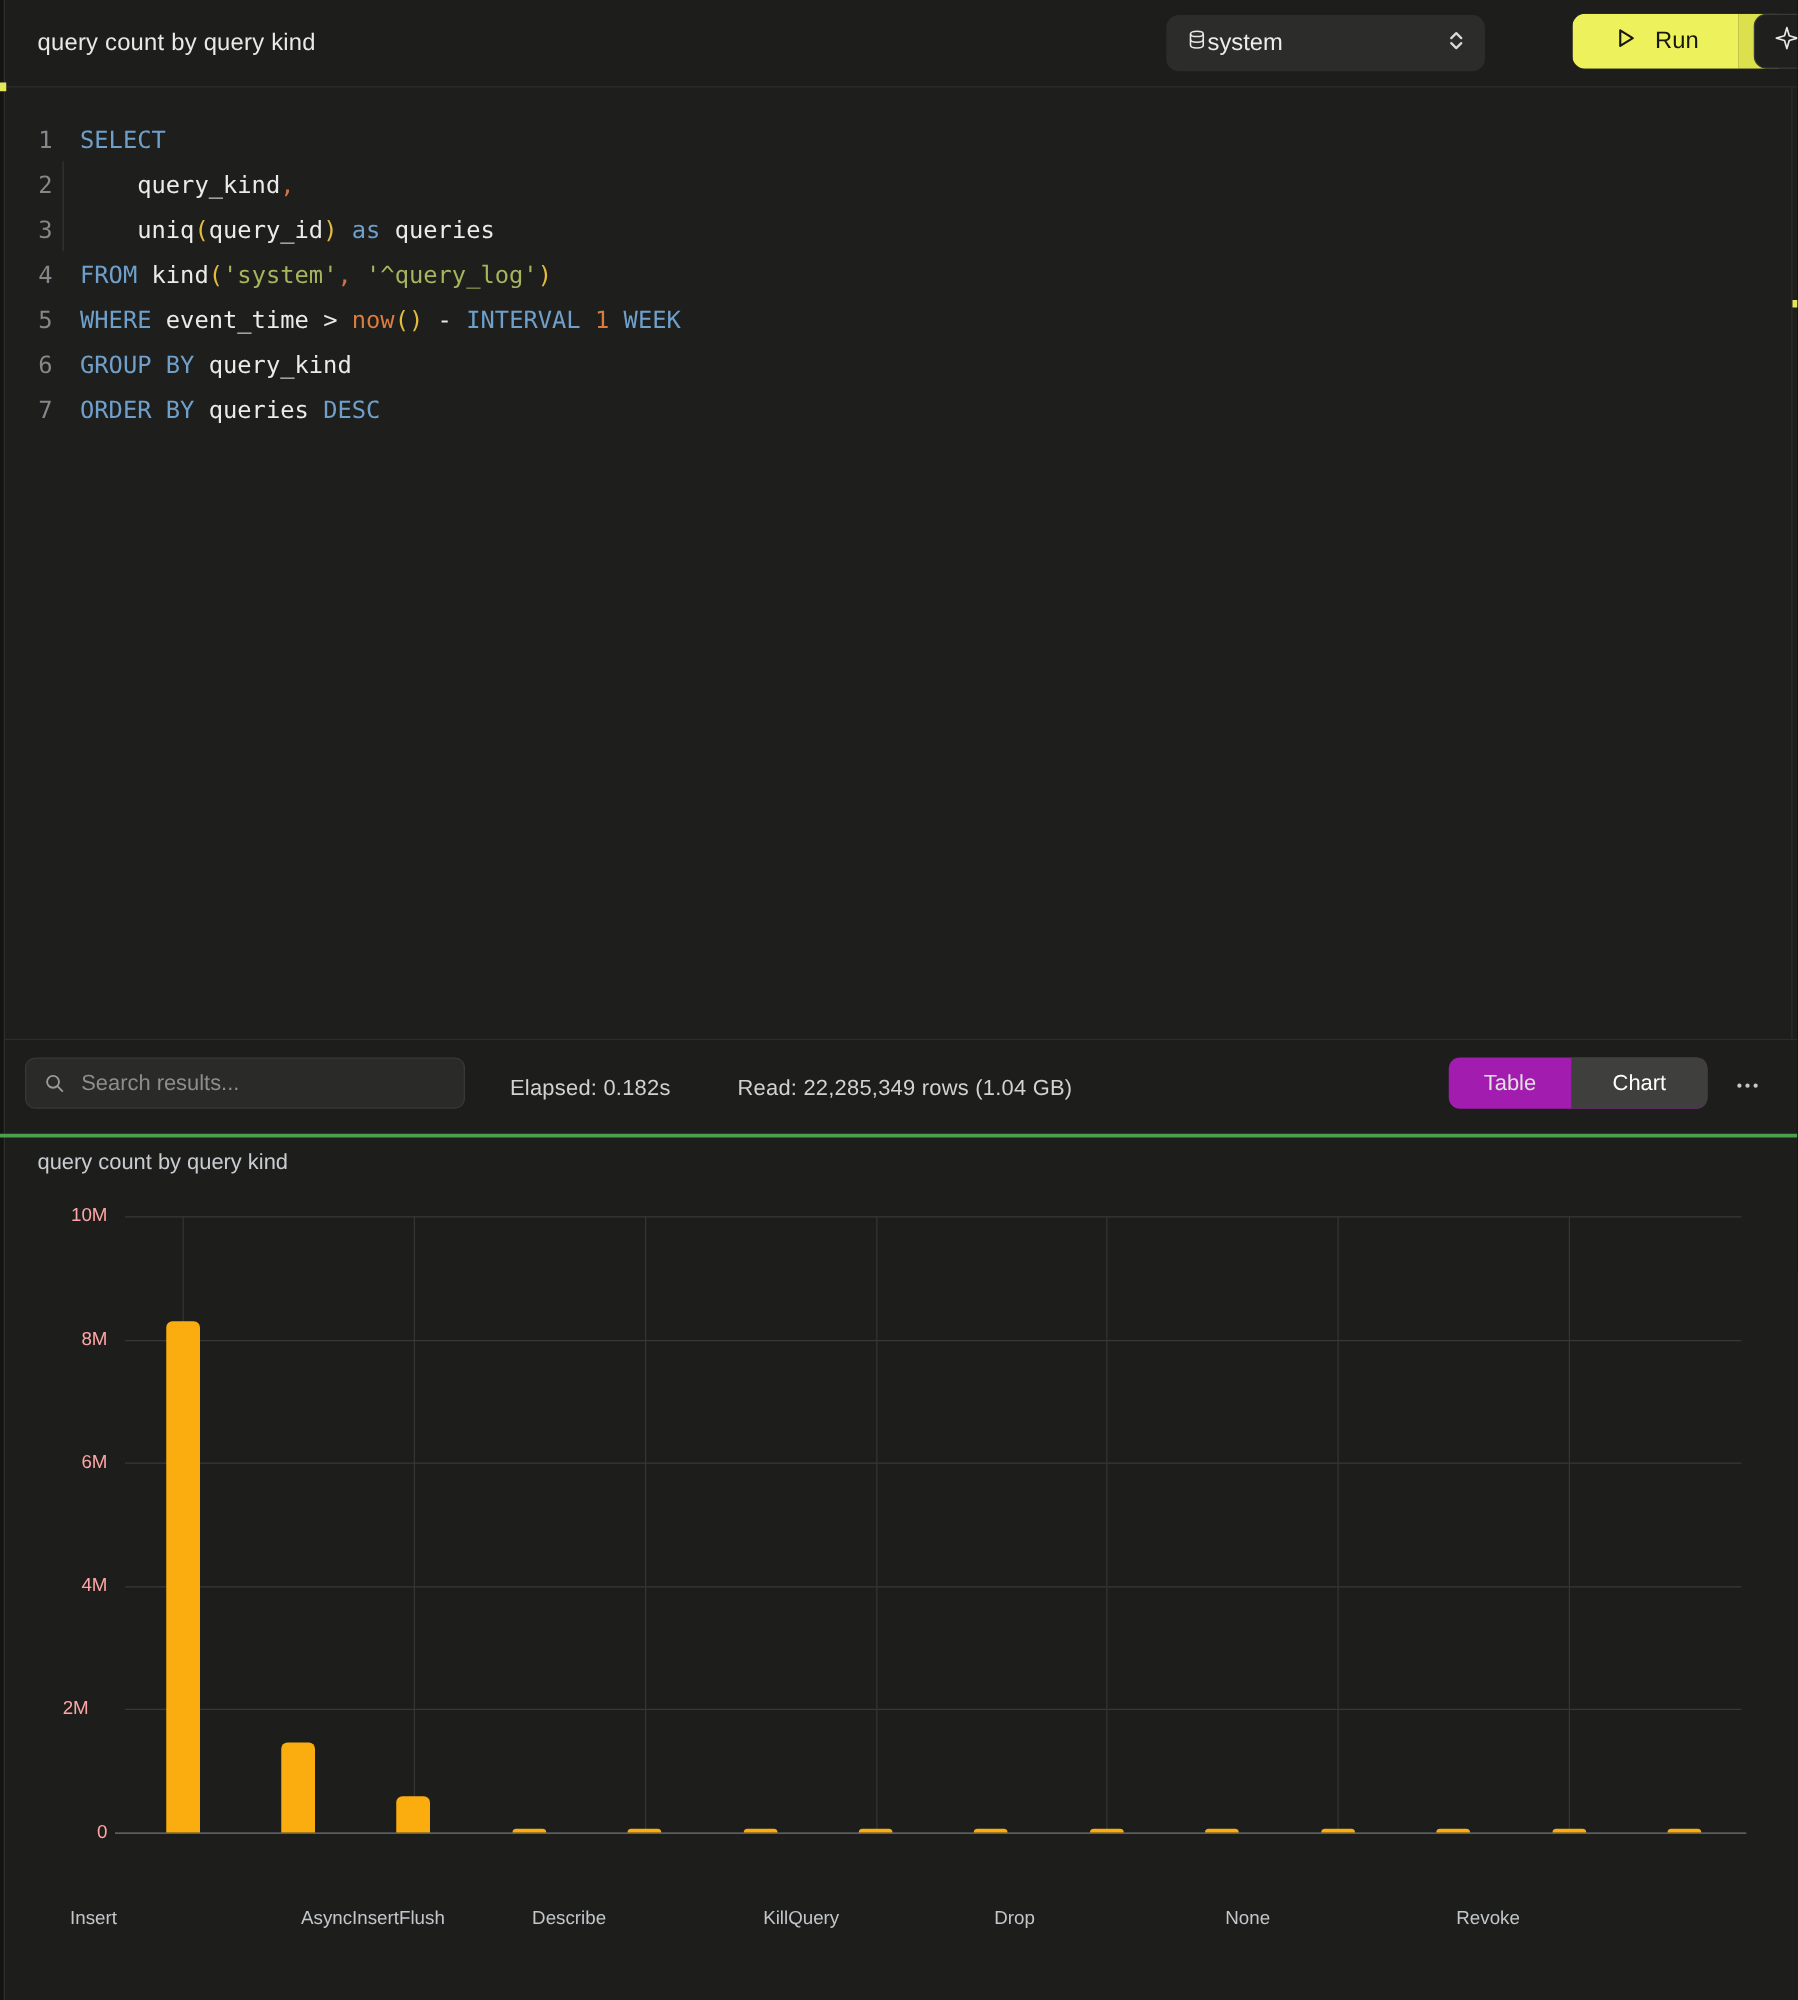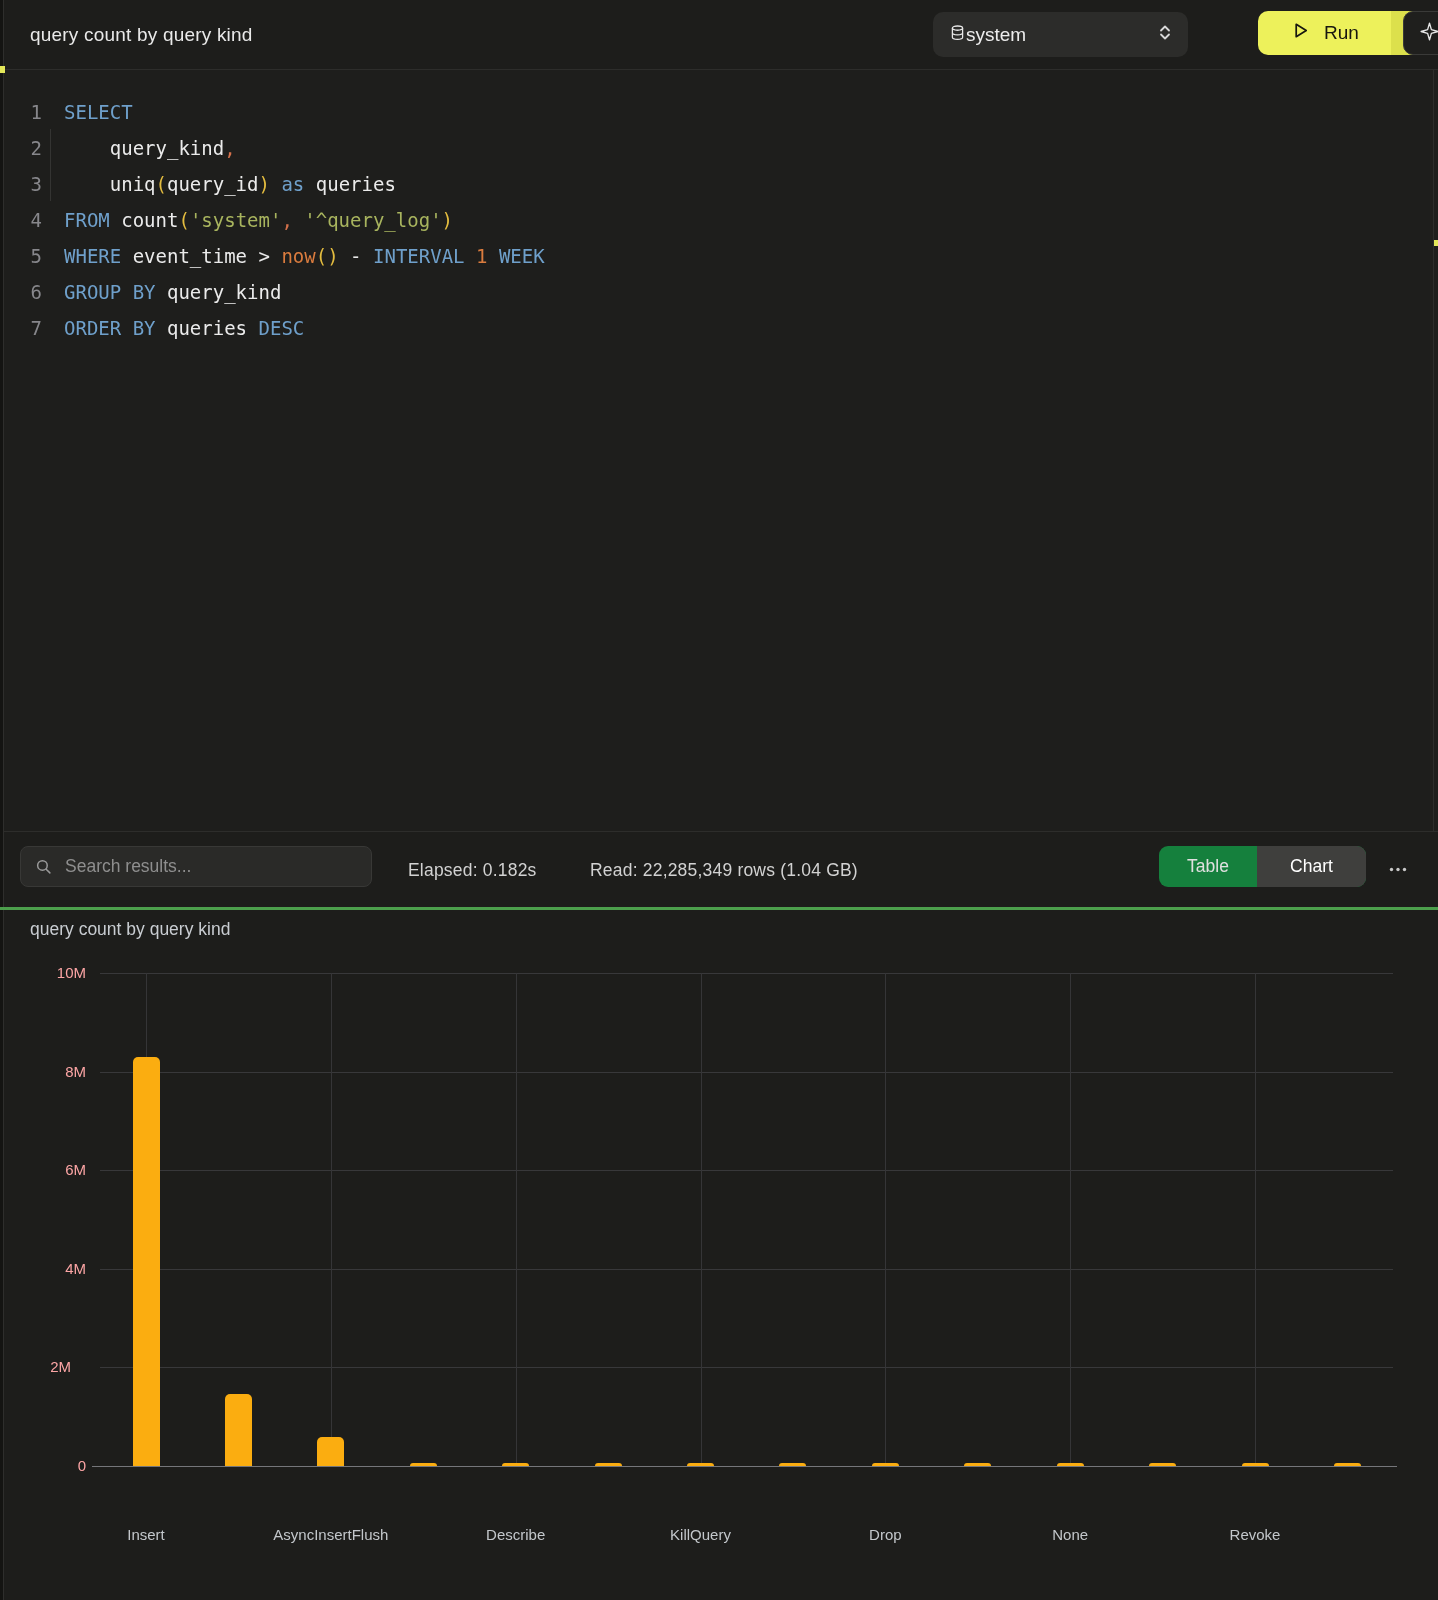--- a/index.html
+++ b/index.html
@@ -60,21 +60,21 @@
     background:#2A2A28; border:1px solid #383836; border-radius:8px; }
   .search-box input { position:absolute; left:0; top:0; width:100%; height:100%;
     background:transparent; border:none; outline:none; color:#ffffff;
     font-size:17.5px; font-family:inherit; padding-left:44px; }
   .search-box input::placeholder { color:#8E8E8E; }
   .search-icon { position:absolute; left:14px; top:11px; }
   .stat { position:absolute; top:0; height:76px; display:flex; align-items:center;
     font-size:17.5px; color:#D2D2D2; letter-spacing:.2px; }
   .stat-elapsed { left:408px; } .stat-read { left:590px; }
   .view-toggle { position:absolute; left:1159px; top:14px; width:207px; height:41px;
-    background:#15803d; border-radius:9px; display:flex; overflow:hidden; }
+    background:#a21caf; border-radius:9px; display:flex; overflow:hidden; }
   .vt-seg { display:flex; align-items:center; justify-content:center;
     font-size:17.5px; cursor:pointer; }
   .vt-table { width:98px; color:#E0E0E0; }
   .vt-chart { flex:1; background:#3F3F3D; color:#FFFFFF; }
   .more-btn { position:absolute; left:1378px; top:14px; width:40px; height:41px;
     display:flex; align-items:center; justify-content:center; cursor:pointer;
     border-radius:8px; }
 
   .divider-green { position:absolute; left:0; top:907px; width:1438px; height:3px;
     background:#4C9F4C; cursor:row-resize; z-index:45; }
@@ -82,21 +82,21 @@
   
   .chart-panel { position:absolute; left:0; top:910px; width:1438px; height:690px;
     background:#1D1D1B; }
   .chart-title { position:absolute; left:30px; top:9px; font-size:17.5px;
     color:#C9CDD2; }
   .hgrid { position:absolute; height:1px; background:#38383A; }
   .vgrid { position:absolute; width:1px; background:#353537; }
   .axis-x { position:absolute; height:1px; background:#75767A; }
   .ytick { position:absolute; width:66px; text-align:right; font-size:15px;
     color:#fca5a5; line-height:20px; }
-  .xtick { position:absolute; width:180px; text-align:center; font-size:15px;
+  .xtick { position:absolute; width:180px; text-align:left; font-size:15px;
     color:#C3C7CB; line-height:20px; }
   .bar { position:absolute; border-radius:5px 5px 0 0; }
 </style>
 </head>
 <body>
 
 <div class="app">
   <div class="left-rail"></div>
   <div class="cursor-mark"></div>
 
@@ -145,21 +145,21 @@
         </svg>
       </span>
     </div>
   </div>
 
   <div class="editor">
     <div class="editor-lines" id="editor-lines">
         <div class="code-line"><span class="ln">1</span><span class="code"><span class="tk-kw">SELECT</span></span></div>
         <div class="code-line"><span class="ln">2</span><span class="code"><span class="tk-ws">    </span><span class="tk-id">query_kind</span><span class="tk-pu">,</span></span></div>
         <div class="code-line"><span class="ln">3</span><span class="code"><span class="tk-ws">    </span><span class="tk-id">uniq</span><span class="tk-pa">(</span><span class="tk-id">query_id</span><span class="tk-pa">)</span><span class="tk-ws"> </span><span class="tk-kw">as</span><span class="tk-ws"> </span><span class="tk-id">queries</span></span></div>
-        <div class="code-line"><span class="ln">4</span><span class="code"><span class="tk-kw">FROM</span><span class="tk-ws"> </span><span class="tk-id">count</span><span class="tk-pa">(</span><span class="tk-st">'system'</span><span class="tk-pu">,</span><span class="tk-ws"> </span><span class="tk-st">'^query_log'</span><span class="tk-pa">)</span></span></div>
+        <div class="code-line"><span class="ln">4</span><span class="code"><span class="tk-kw">FROM</span><span class="tk-ws"> </span><span class="tk-id">kind</span><span class="tk-pa">(</span><span class="tk-st">'system'</span><span class="tk-pu">,</span><span class="tk-ws"> </span><span class="tk-st">'^query_log'</span><span class="tk-pa">)</span></span></div>
         <div class="code-line"><span class="ln">5</span><span class="code"><span class="tk-kw">WHERE</span><span class="tk-ws"> </span><span class="tk-id">event_time</span><span class="tk-ws"> </span><span class="tk-op">&gt;</span><span class="tk-ws"> </span><span class="tk-fn">now</span><span class="tk-pa">(</span><span class="tk-pa">)</span><span class="tk-ws"> </span><span class="tk-op">-</span><span class="tk-ws"> </span><span class="tk-kw">INTERVAL</span><span class="tk-ws"> </span><span class="tk-nu">1</span><span class="tk-ws"> </span><span class="tk-kw">WEEK</span></span></div>
         <div class="code-line"><span class="ln">6</span><span class="code"><span class="tk-kw">GROUP BY</span><span class="tk-ws"> </span><span class="tk-id">query_kind</span></span></div>
         <div class="code-line"><span class="ln">7</span><span class="code"><span class="tk-kw">ORDER BY</span><span class="tk-ws"> </span><span class="tk-id">queries</span><span class="tk-ws"> </span><span class="tk-kw">DESC</span></span></div>
       </div>
     <div class="indent-guide"></div>
     <div class="overview-ruler">
       <div class="ruler-marker"></div>
     </div>
   </div>
 

